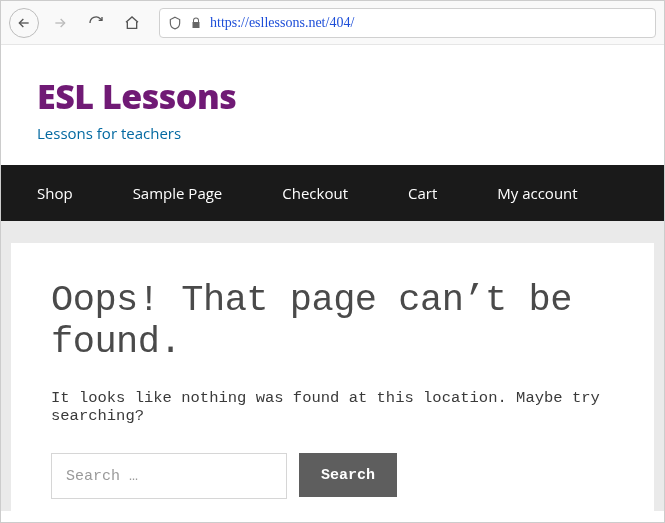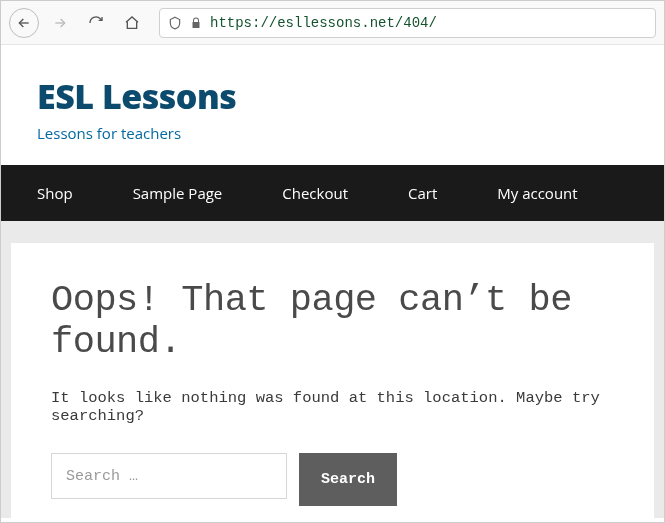--- a/index.html
+++ b/index.html
@@ -45,35 +45,35 @@
     display: flex;
     align-items: center;
     padding: 0 8px;
     gap: 8px;
     margin-left: 6px;
   }
   .url-icon { color: #666; display:flex; align-items:center; }
   .url-text {
     flex: 1;
     font-size: 14px;
-    color: #14532d;
+    color: #1d4ed8;
     border: none;
     outline: none;
     background: transparent;
-    font-family: Liberation Mono, monospace;
+    font-family: Liberation Serif, serif;
   }
   
   .page-wrap { background: #fff; }
   .site-header {
     padding: 28px 36px 22px 36px;
   }
   .site-title {
     font-size: 34px;
     font-weight: 800;
-    color: #0c4a6e;
+    color: #701a75;
     letter-spacing: -0.5px;
   }
   .site-tagline {
     font-size: 15px;
     color: #0369a1;
     margin-top: 4px;
   }
   .site-nav {
     background: #1a1a1a;
     display: flex;
@@ -118,21 +118,21 @@
     font-size: 15px;
     color: #4c1d95;
     font-family: inherit;
     outline: none;
   }
   .search-field::placeholder { color: #9a9a9a; }
   .search-btn {
     background: #5e5e5e;
     color: #fff;
     border: none;
-    height: 53px;
+    height: 44px;
     padding: 0 22px;
     font-size: 15px;
     font-weight: 600;
     cursor: pointer;
     font-family: inherit;
   }
 </style>
 </head>
 <body>
 

